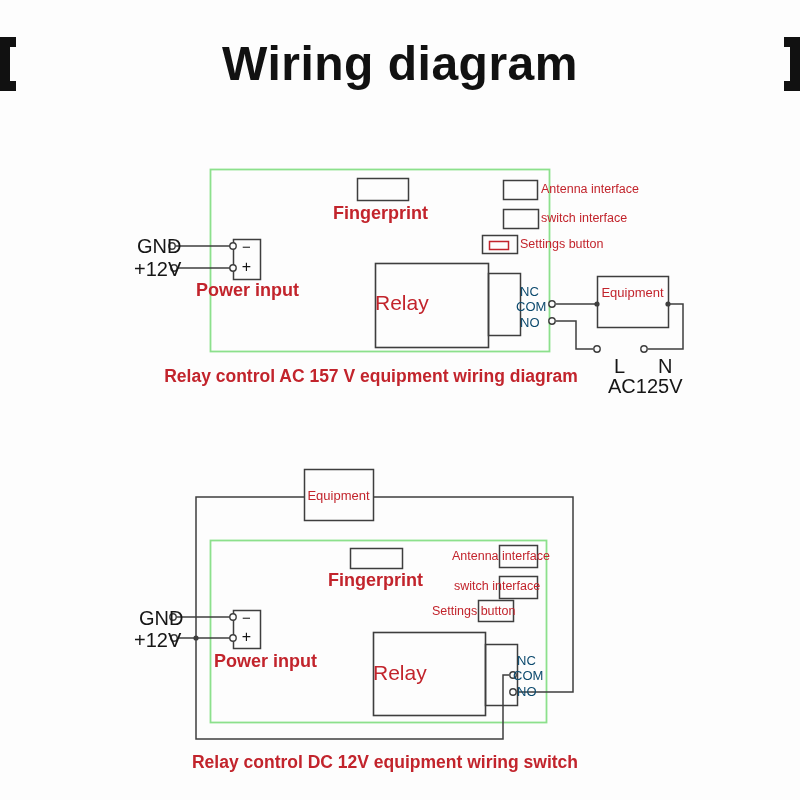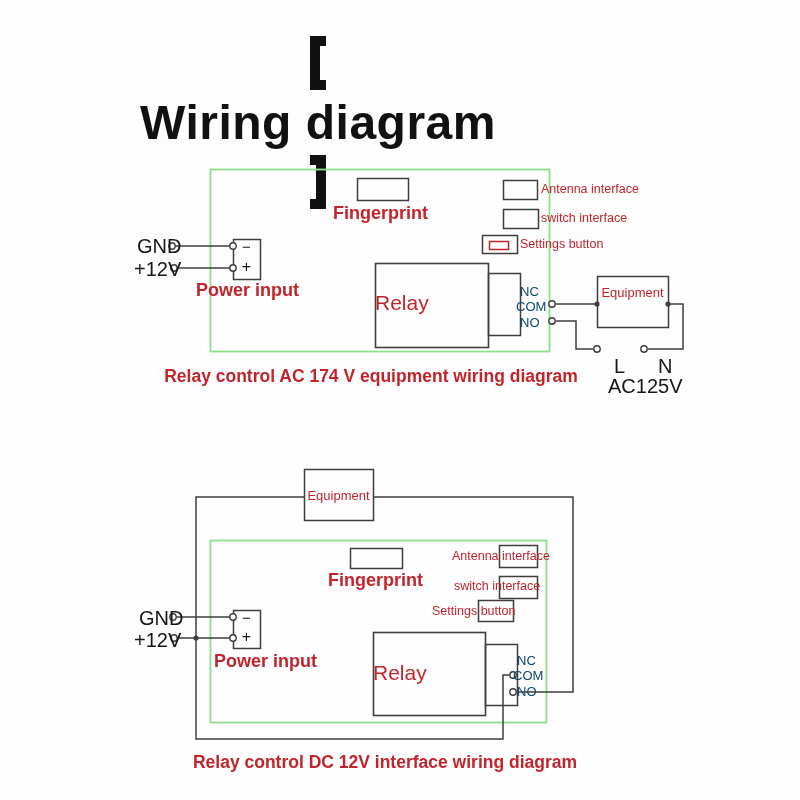--- a/index.html
+++ b/index.html
@@ -18,22 +18,22 @@
   .blk{color:var(--ink);}
   .sm{font-size:12.5px;}
   .md{font-size:18px;font-weight:700;text-align:right;}
   .big{font-size:20px;margin-left:24px;}
   .relay-t{font-size:21px;font-weight:500;}
   .term{font-size:13px;color:#0c4a6e;}
   .eq{font-size:13px;font-weight:500;text-align:center;}
   .caption{font-size:17.5px;font-weight:600;text-align:center;}
   .center{text-align:center;}
   
-  .title-row{position:absolute;top:36px;left:0;width:636px;display:flex;
-    justify-content:flex-end;align-items:center;gap:5px;flex-direction:column;}
+  .title-row{position:absolute;top:36px;left:0;width:800px;display:flex;
+    justify-content:space-between;align-items:center;gap:5px;}
   .title-text{font-size:48px;font-weight:bold;color:#111;letter-spacing:.5px;}
   .bracket{width:16px;height:54px;}
   .bracket.left{border-left:10px solid #111;border-top:10px solid #111;border-bottom:10px solid #111;}
   .bracket.right{border-right:10px solid #111;border-top:10px solid #111;border-bottom:10px solid #111;}
   svg.wires{position:absolute;inset:0;pointer-events:none;}
 </style>
 </head>
 <body>
 
 <div class="stage">
@@ -113,34 +113,34 @@
     <div class="lbl red sm" style="left:541px;top:212px;">switch interface</div>
     <div class="lbl red sm" style="left:520px;top:238px;">Settings button</div>
     <div class="lbl red relay-t" style="left:375px;top:292px;width:113px;">Relay</div>
     <div class="lbl term" style="left:520px;top:285px;">NC</div>
     <div class="lbl term" style="left:516px;top:300px;">COM</div>
     <div class="lbl term" style="left:520px;top:316px;">NO</div>
     <div class="lbl red eq" style="left:597px;top:286px;width:71px;">Equipment</div>
     <div class="lbl blk big" style="left:590px;top:356px;">L</div>
     <div class="lbl blk big" style="left:634px;top:356px;">N</div>
     <div class="lbl blk big" style="left:584px;top:376px;">AC125V</div>
-    <div class="lbl red caption" style="left:140px;top:367px;width:462px;">Relay control AC 174 V equipment wiring diagram</div>
+    <div class="lbl red caption" style="left:140px;top:367px;width:462px;">Relay control AC 157 V equipment wiring diagram</div>
   </div>
 
   <div>
     <div class="lbl red eq" style="left:304px;top:489px;width:69px;">Equipment</div>
     <div class="lbl red md" style="left:328px;top:571px;">Fingerprint</div>
     <div class="lbl red sm" style="left:452px;top:550px;">Antenna interface</div>
     <div class="lbl red sm" style="left:454px;top:580px;">switch interface</div>
     <div class="lbl red sm" style="left:432px;top:605px;">Settings button</div>
     <div class="lbl blk big" style="left:115px;top:608px;">GND</div>
     <div class="lbl blk big" style="left:110px;top:630px;">+12V</div>
     <div class="lbl blk center" style="left:233px;top:610px;width:27px;font-size:15px;">−</div>
     <div class="lbl blk center" style="left:233px;top:629px;width:27px;font-size:16px;">+</div>
     <div class="lbl red md" style="left:214px;top:652px;">Power input</div>
     <div class="lbl red relay-t" style="left:373px;top:662px;width:112px;">Relay</div>
     <div class="lbl term" style="left:517px;top:654px;">NC</div>
     <div class="lbl term" style="left:513px;top:669px;">COM</div>
     <div class="lbl term" style="left:517px;top:685px;">NO</div>
-    <div class="lbl red caption" style="left:155px;top:753px;width:460px;">Relay control DC 12V interface wiring diagram</div>
+    <div class="lbl red caption" style="left:155px;top:753px;width:460px;">Relay control DC 12V equipment wiring switch</div>
   </div>
 
 </div>
 
 </body></html>

